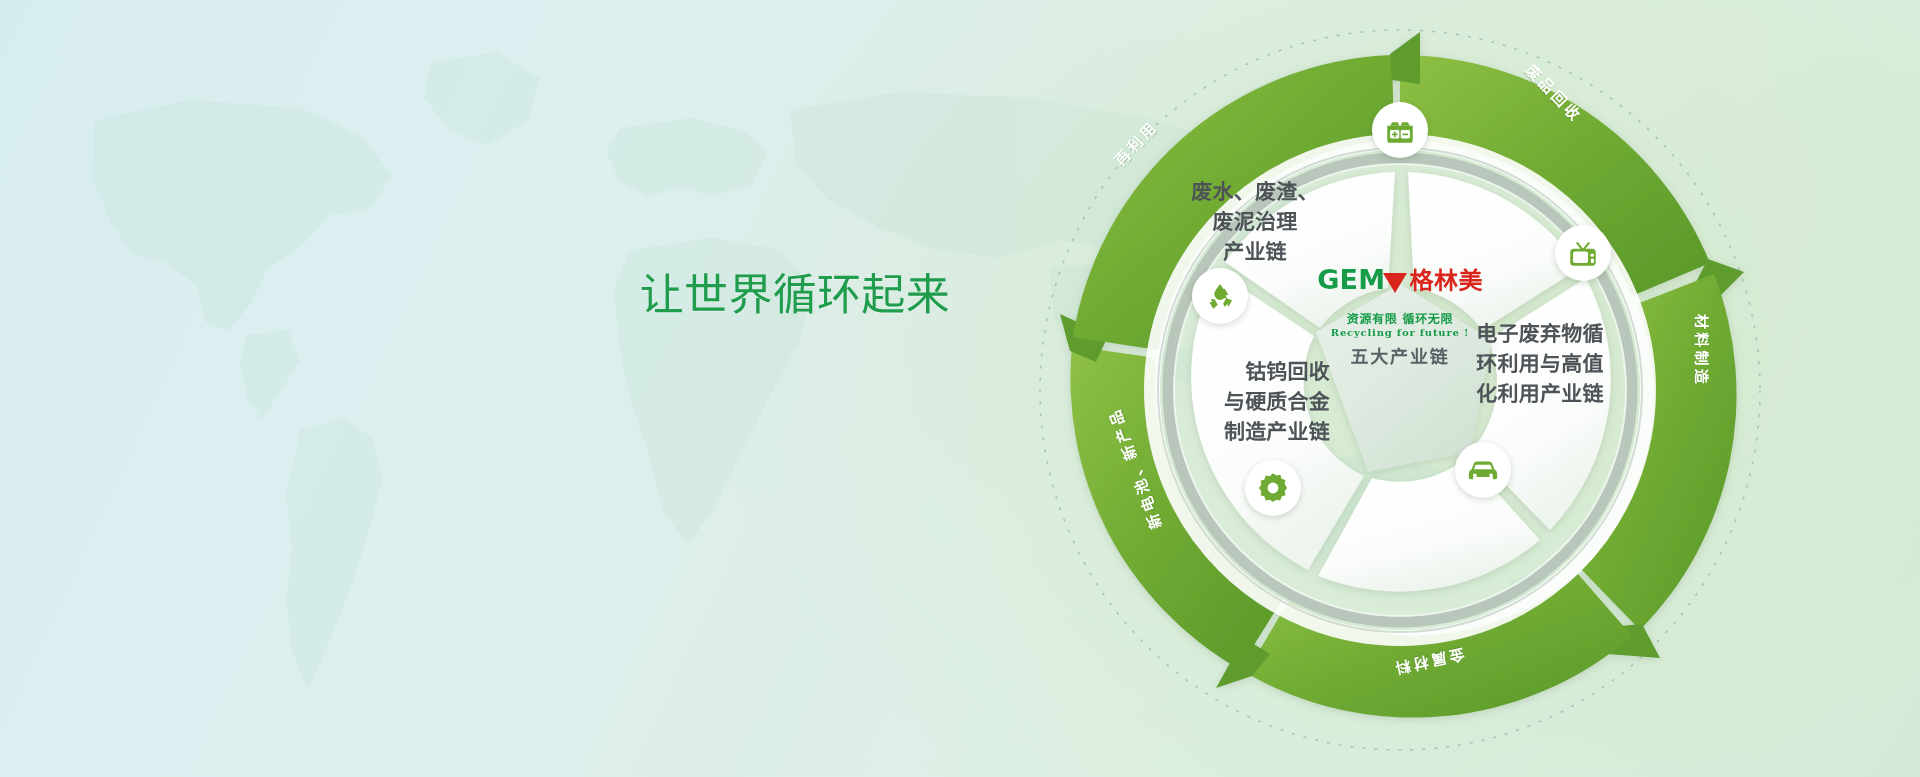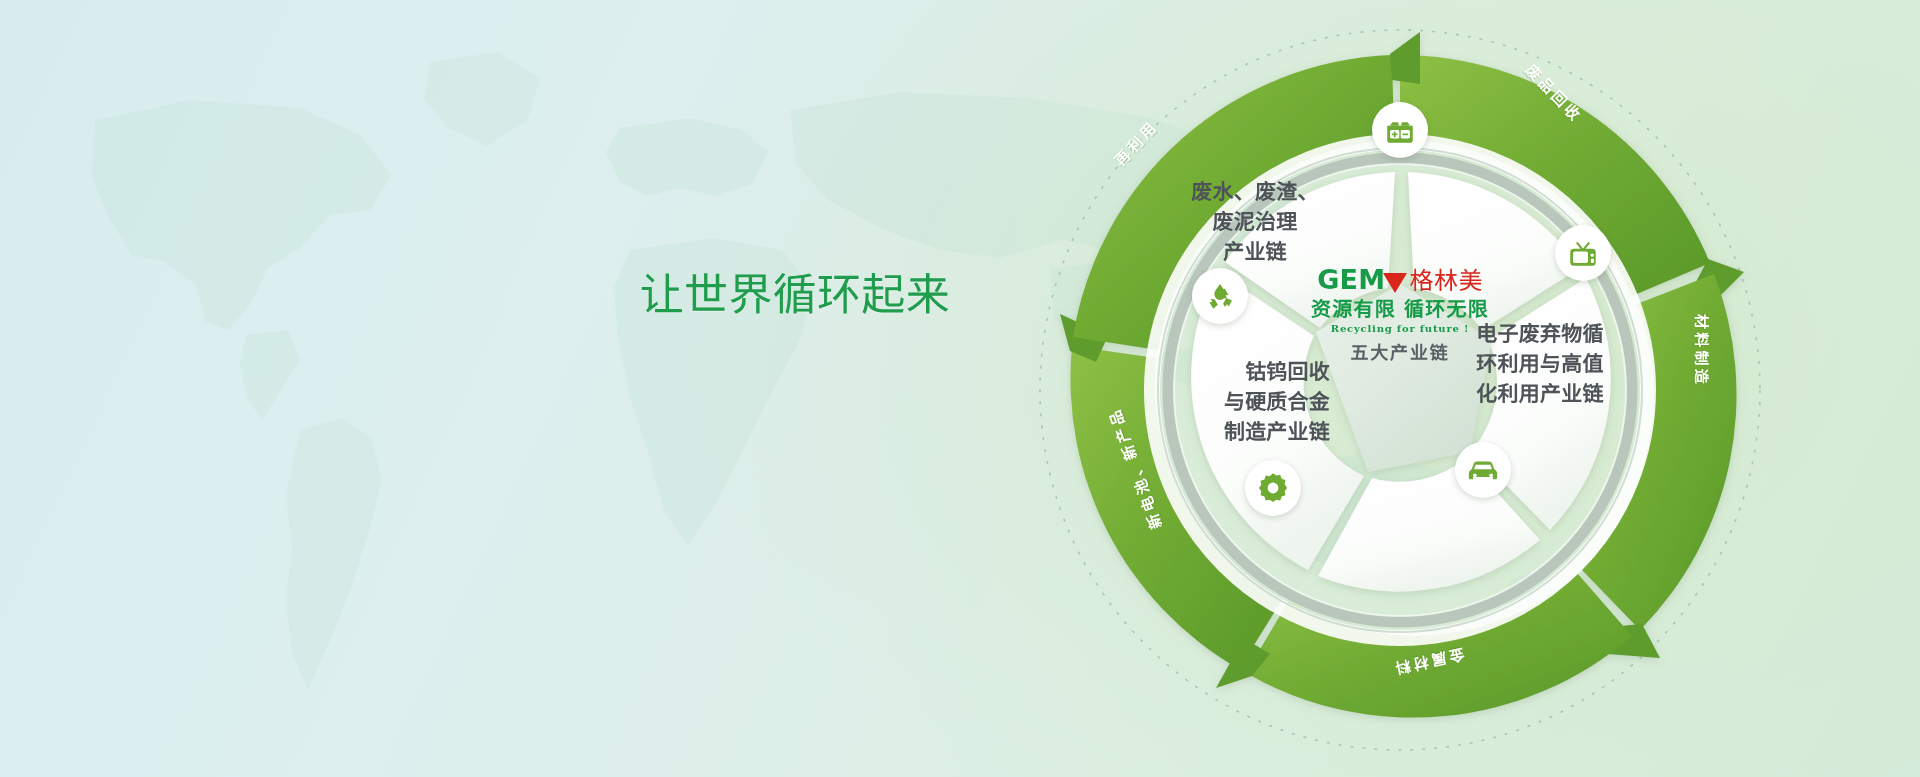--- a/index.html
+++ b/index.html
@@ -59,22 +59,22 @@
   .gem-row{display:flex;align-items:flex-end;justify-content:center;gap:0;height:28px;}
   .gem-word{
     font-family:"DejaVu Sans","Liberation Sans",sans-serif;
     font-size:27px;font-weight:700;color:#169b48;letter-spacing:.01em;
     line-height:1;
   }
   .gem-tri{
     width:0;height:0;border-left:12px solid transparent;border-right:12px solid transparent;
     border-top:20px solid #d9261c;margin:0 2px 0 -2px;
   }
-  .gem-cn{font-size:24px;font-weight:400;color:#d9261c;letter-spacing:.02em;line-height:1;}
-  .slogan-cn{font-size:20px;font-weight:700;color:#169b48;letter-spacing:.06em;margin-top:0;}
+  .gem-cn{font-size:24px;font-weight:700;color:#d9261c;letter-spacing:.02em;line-height:1;}
+  .slogan-cn{font-size:12px;font-weight:700;color:#169b48;letter-spacing:.06em;margin-top:16px;}
   .slogan-en{font-size:10px;font-weight:700;color:#169b48;letter-spacing:.08em;margin-top:1px;
              font-family:"DejaVu Serif","Liberation Serif",serif;}
   .center-title{
     margin-top:4px;font-size:18px;font-weight:700;color:#5a6066;letter-spacing:.10em;
   }
 
   
   .badge{
     position:absolute;width:56px;height:56px;border-radius:50%;
     background:#ffffff;box-shadow:0 2px 6px rgba(70,90,60,.22);

